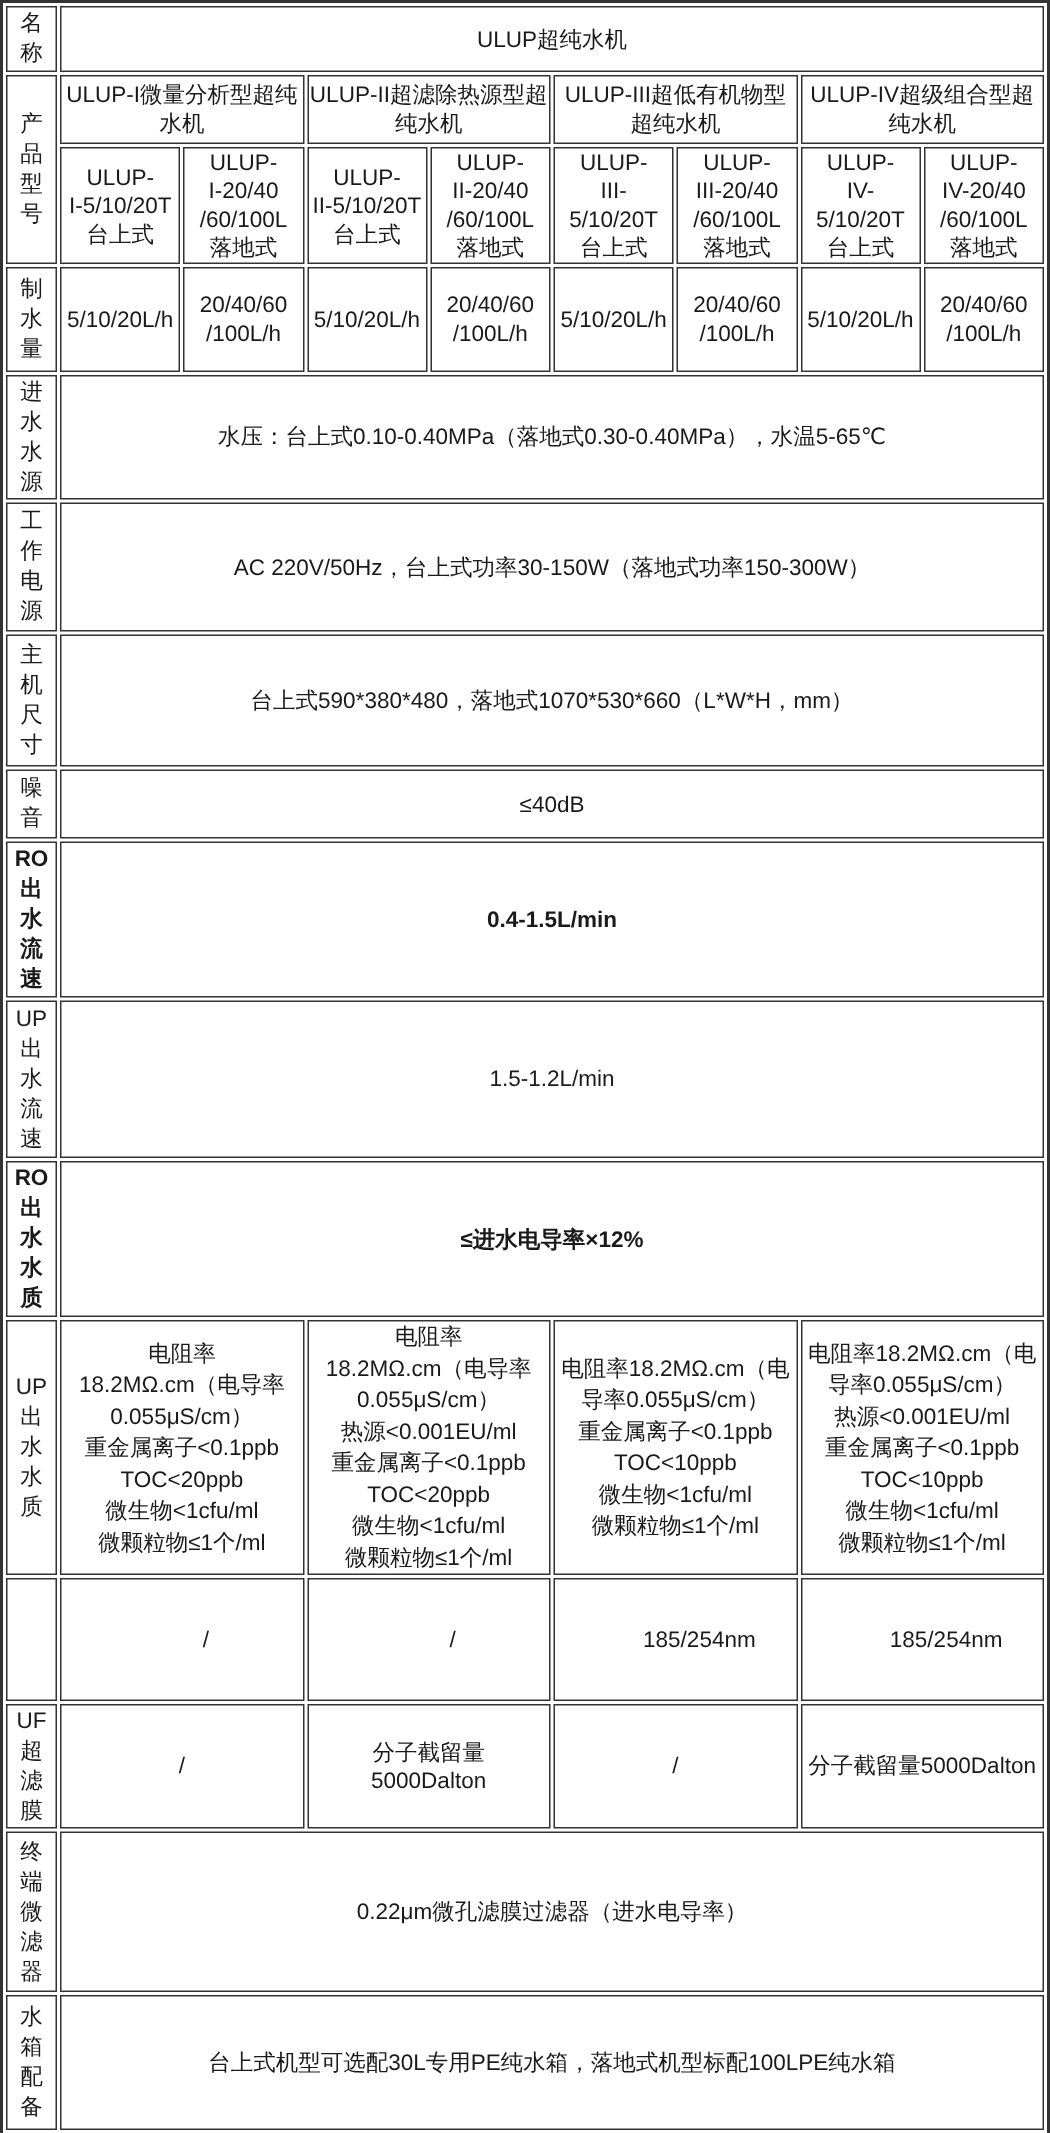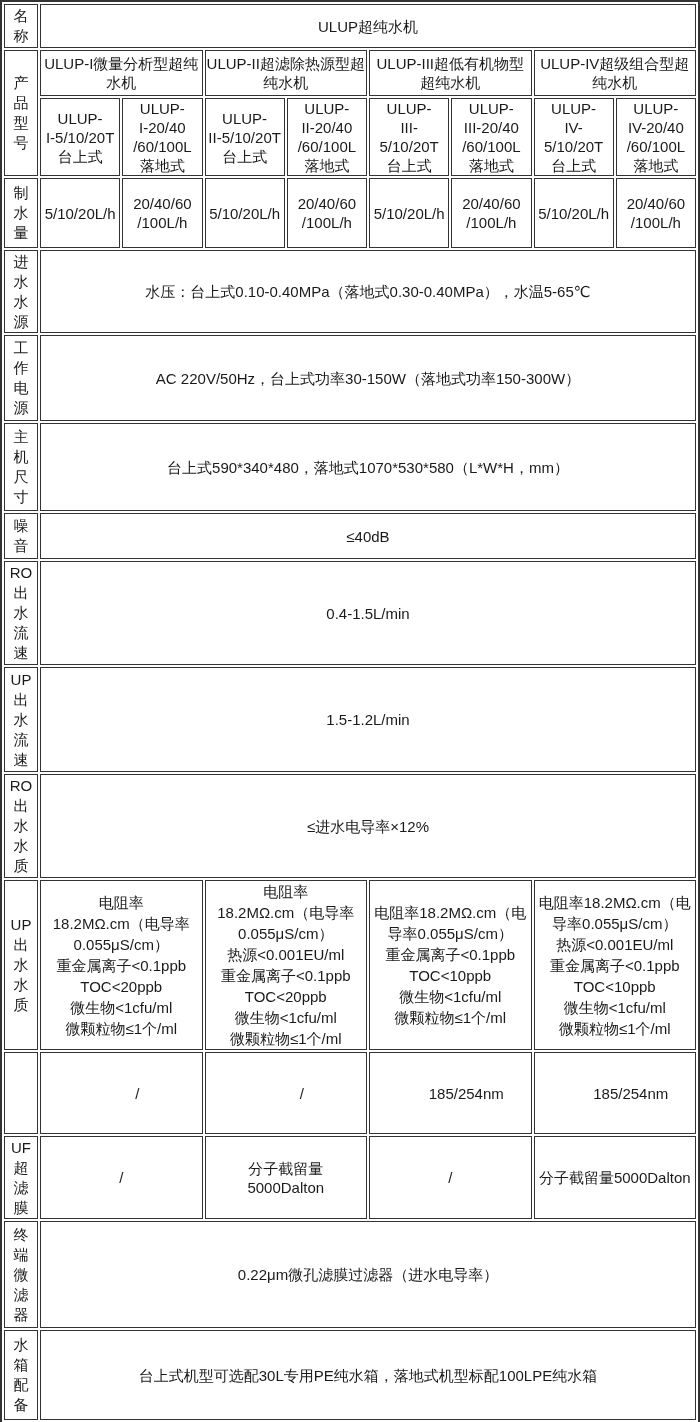--- a/index.html
+++ b/index.html
@@ -41,21 +41,21 @@
   td.tall {
     line-height: 21px;
   }
   tr.h44  > td { height: 44px; }
   tr.h46  > td { height: 46px; }
   tr.h77  > td { height: 77px; }
   tr.h70  > td { height: 70px; }
   tr.h83  > td { height: 83px; }
   tr.h86  > td { height: 86px; }
   tr.h88  > td { height: 88px; }
-  tr.h104 > td { height: 104px; }
+  tr.h104 > td { height: 104px; font-weight: bold; }
   tr.h105 > td { height: 105px; }
   tr.h169 > td { height: 169px; }
   tr.h82  > td { height: 82px; padding-left: 33px; }
   tr.h107 > td { height: 107px; }
   tr.h90  > td { height: 90px; }
   
   td.span-rh { height: auto; }
 </style>
 </head>
 <body>
@@ -154,21 +154,21 @@
 电
 源</td>
       <td class="cell" colspan="8">AC 220V/50Hz，台上式功率30-150W（落地式功率150-300W）</td>
     </tr>
 
     <tr class="h88">
       <td class="rh">主
 机
 尺
 寸</td>
-      <td class="cell" colspan="8">台上式590*340*480，落地式1070*530*580（L*W*H，mm）</td>
+      <td class="cell" colspan="8">台上式590*380*480，落地式1070*530*660（L*W*H，mm）</td>
     </tr>
 
     <tr class="h46">
       <td class="rh">噪
 音</td>
       <td class="cell" colspan="8">≤40dB</td>
     </tr>
 
     <tr class="h104">
       <td class="rh">RO

